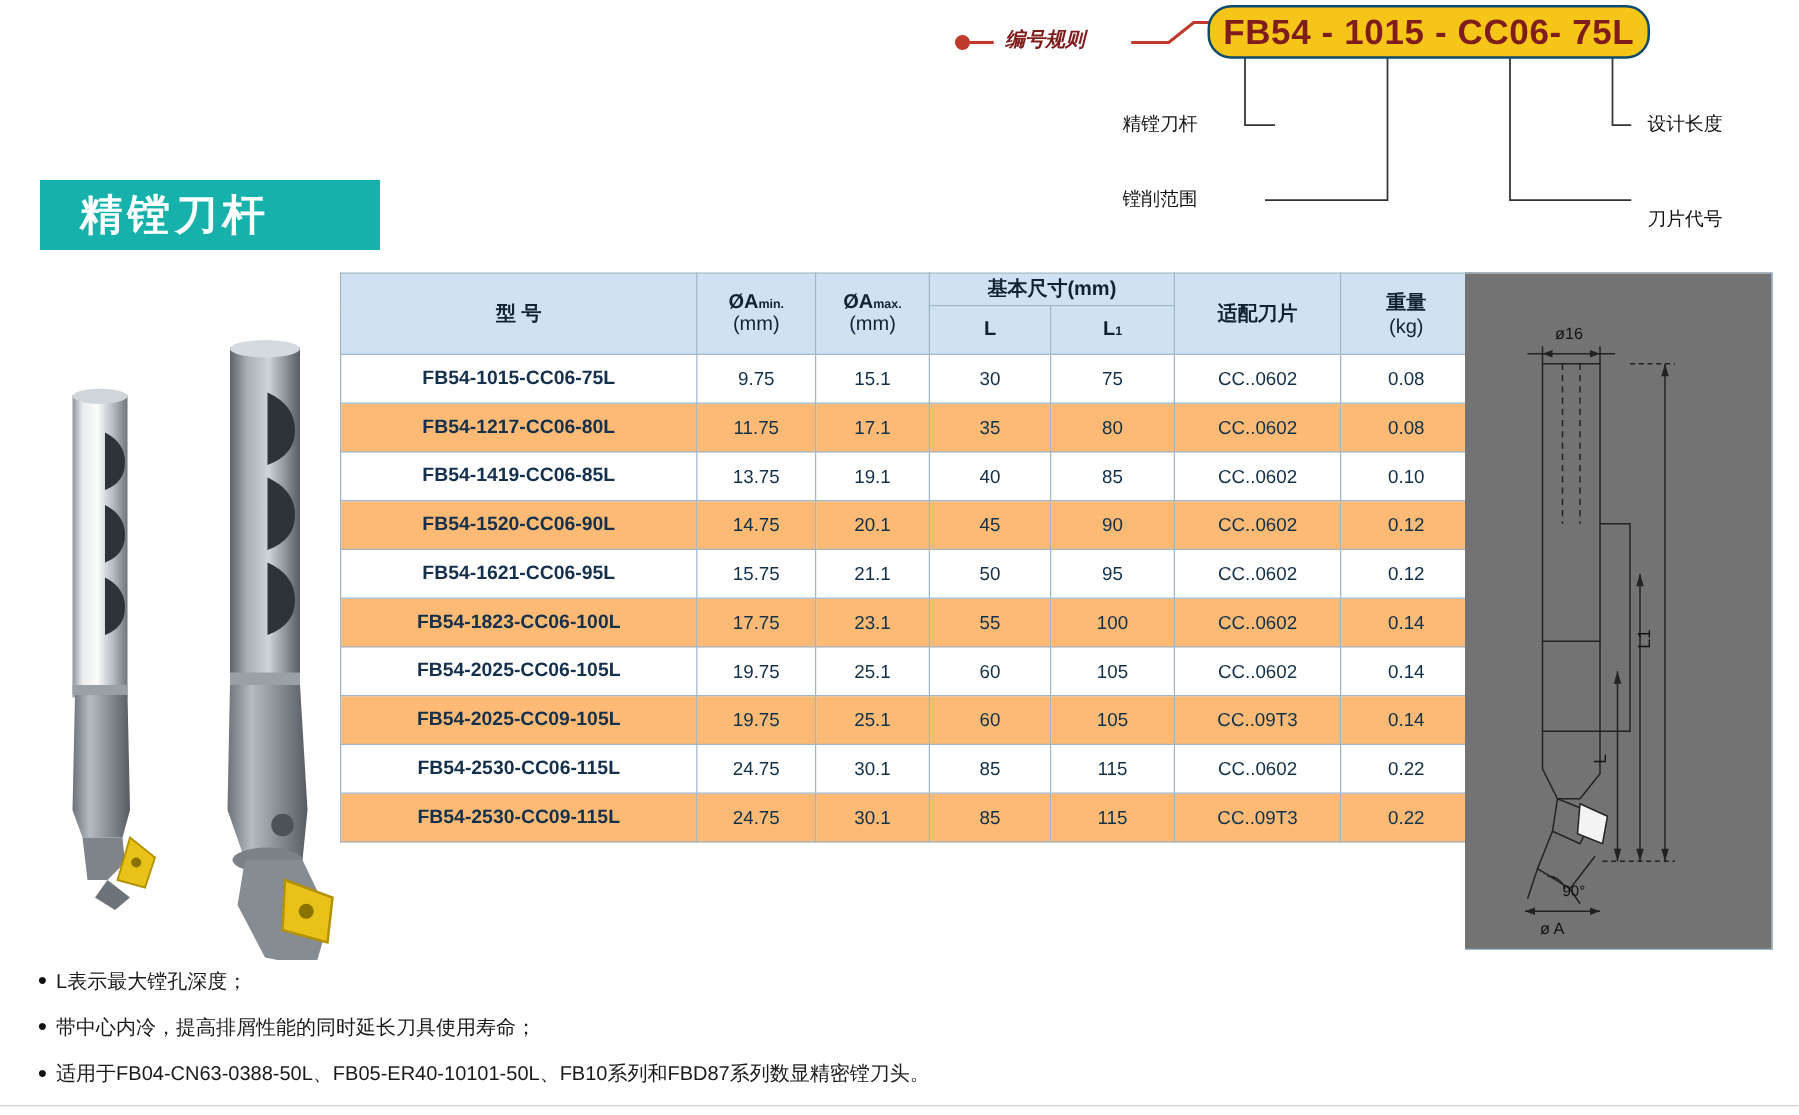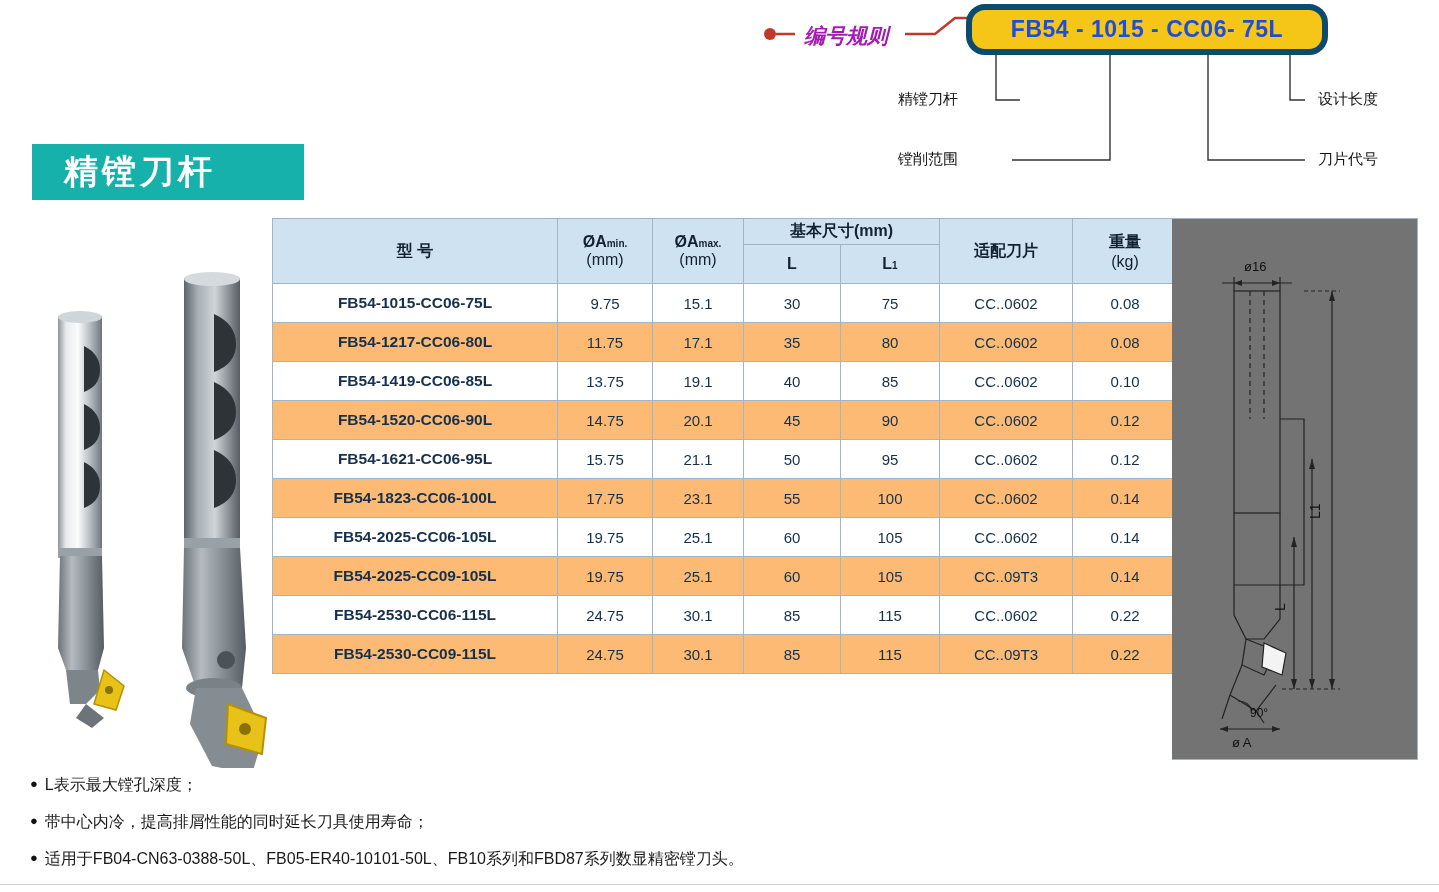--- a/index.html
+++ b/index.html
@@ -8,31 +8,31 @@
     background:#ffffff;
     font-family:"Liberation Sans","DejaVu Sans",sans-serif;
     color:#1a1a1a;
     position:relative;
     overflow:hidden;
   }
   
   #code-rule{position:absolute;left:0;top:0;width:1439px;height:200px;}
   #code-rule svg{position:absolute;left:0;top:0;}
   .cr-label{
-    position:absolute;font-size:21px;font-weight:bold;font-style:italic;
-    color:#a21caf;white-space:nowrap;
+    position:absolute;font-size:16px;font-weight:bold;font-style:italic;
+    color:#7f1d1d;white-space:nowrap;
   }
   .cr-leaf{
     position:absolute;font-size:15px;color:#111;white-space:nowrap;
   }
   #code-box{
     position:absolute;left:966px;top:4px;width:350px;height:39px;
-    background:#f5c518;border:6px solid #0c4a6e;border-radius:19px;
+    background:#f5c518;border:2px solid #0c4a6e;border-radius:19px;
     display:flex;align-items:center;justify-content:center;
-    font-size:23px;font-weight:bold;letter-spacing:.5px;color:#1d4ed8;
+    font-size:28px;font-weight:bold;letter-spacing:.5px;color:#7f1d1d;
     font-family:"Liberation Sans",sans-serif;
   }
   
   #banner{
     position:absolute;left:32px;top:144px;width:272px;height:56px;
     background:#17b1ab;
     display:flex;align-items:center;
   }
   #banner span{
     color:#fff;font-size:34px;font-weight:bold;letter-spacing:4px;margin-left:32px;
@@ -96,21 +96,21 @@
     <path d="M1208,46 L1208,160 L1305,160" stroke="#333" stroke-width="1.4" fill="none"></path>
 
     <path d="M1290,46 L1290,100 L1305,100" stroke="#333" stroke-width="1.4" fill="none"></path>
   </svg>
 
   <div class="cr-label" style="left:804px;top:22px;">编号规则</div>
   <div id="code-box">FB54 - 1015 - CC06- 75L</div>
 
   <div class="cr-leaf" style="left:898px;top:90px;">精镗刀杆</div>
   <div class="cr-leaf" style="left:898px;top:150px;">镗削范围</div>
-  <div class="cr-leaf" style="left:1318px;top:150px;">刀片代号</div>
+  <div class="cr-leaf" style="left:1318px;top:166px;">刀片代号</div>
   <div class="cr-leaf" style="left:1318px;top:90px;">设计长度</div>
 </div>
 
 <div id="banner">
   <span>精镗刀杆</span>
 </div>
 
 <div id="content">
 
   <svg id="photo" viewBox="0 0 246 550">

